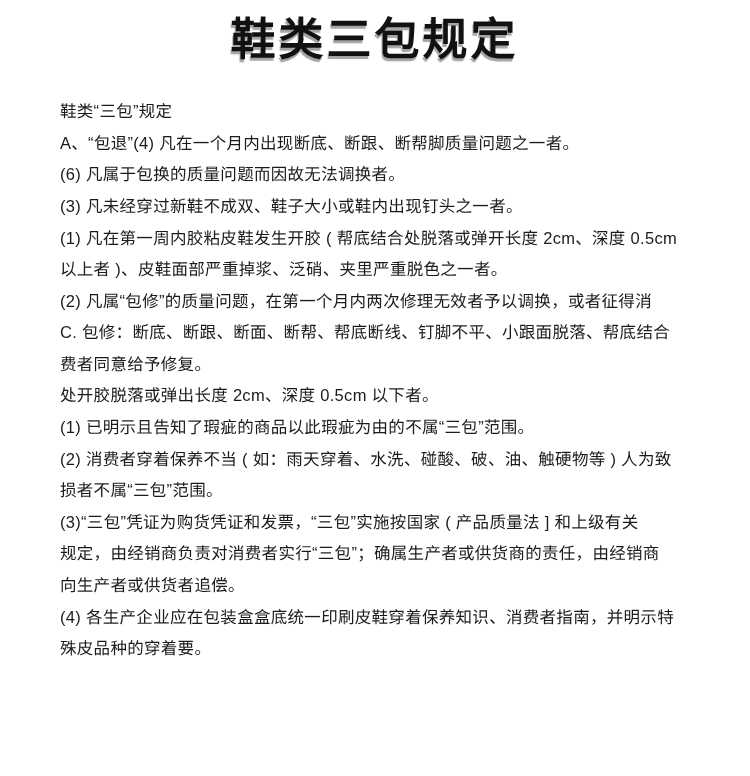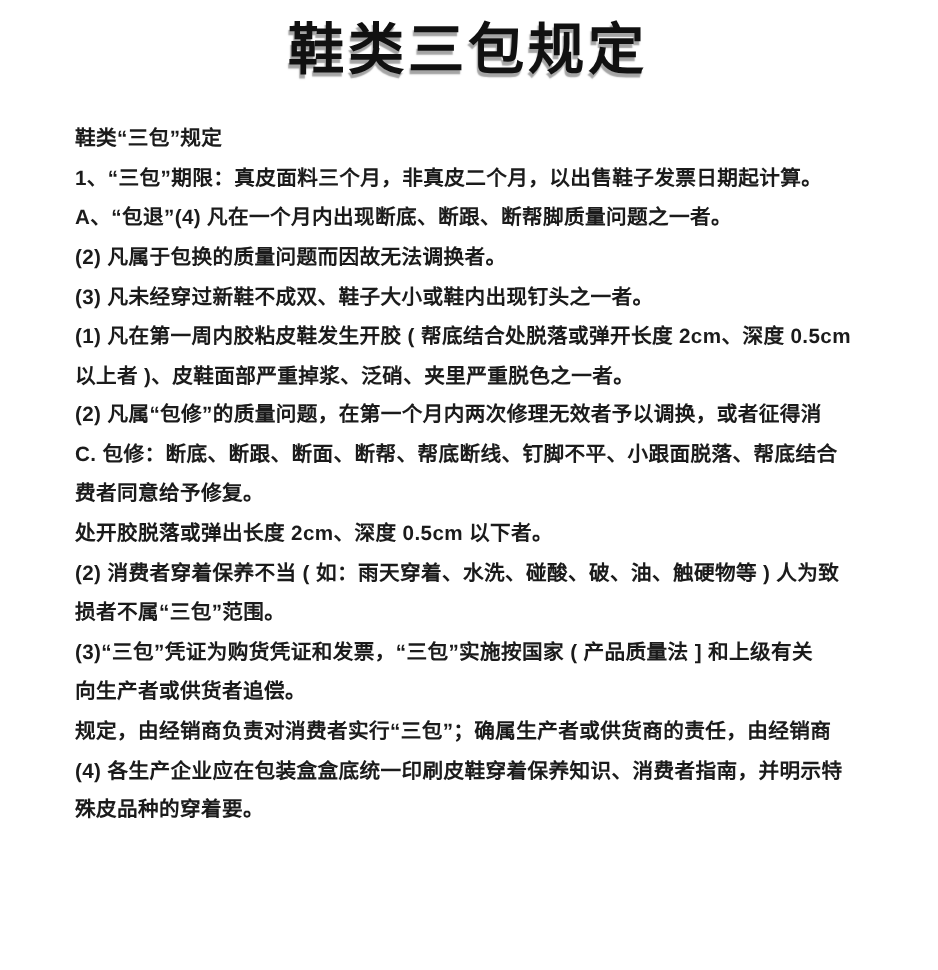--- a/index.html
+++ b/index.html
@@ -29,44 +29,44 @@
     color: #111111;
     text-shadow: -1px 3px 1px rgba(90,90,90,0.55);
   }
   .doc-body {
     margin: 4px 40px 0 60px;
   }
   .text-line {
     height: 31.6px;
     line-height: 31.6px;
     font-size: 16.5px;
-    font-weight: 700;
+    font-weight: 400;
     color: #1b1b1b;
     white-space: nowrap;
     letter-spacing: 0.3px;
   }
 </style>
 </head>
 <body>
 
 <div class="page">
   <h1 class="doc-title">鞋类三包规定</h1>
   <div class="doc-body">
     <div class="text-line">鞋类“三包”规定</div>
-    <div class="text-line">1、“三包”期限：真皮面料三个月，非真皮二个月，以出售鞋子发票日期起计算。</div>
     <div class="text-line">A、“包退”(4) 凡在一个月内出现断底、断跟、断帮脚质量问题之一者。</div>
-    <div class="text-line">(2) 凡属于包换的质量问题而因故无法调换者。</div>
+    <div class="text-line">(6) 凡属于包换的质量问题而因故无法调换者。</div>
     <div class="text-line">(3) 凡未经穿过新鞋不成双、鞋子大小或鞋内出现钉头之一者。</div>
     <div class="text-line">(1) 凡在第一周内胶粘皮鞋发生开胶 ( 帮底结合处脱落或弹开长度 2cm、深度 0.5cm</div>
     <div class="text-line">以上者 )、皮鞋面部严重掉浆、泛硝、夹里严重脱色之一者。</div>
     <div class="text-line">(2) 凡属“包修”的质量问题，在第一个月内两次修理无效者予以调换，或者征得消</div>
     <div class="text-line">C. 包修：断底、断跟、断面、断帮、帮底断线、钉脚不平、小跟面脱落、帮底结合</div>
     <div class="text-line">费者同意给予修复。</div>
     <div class="text-line">处开胶脱落或弹出长度 2cm、深度 0.5cm 以下者。</div>
+    <div class="text-line">(1) 已明示且告知了瑕疵的商品以此瑕疵为由的不属“三包”范围。</div>
     <div class="text-line">(2) 消费者穿着保养不当 ( 如：雨天穿着、水洗、碰酸、破、油、触硬物等 ) 人为致</div>
     <div class="text-line">损者不属“三包”范围。</div>
     <div class="text-line">(3)“三包”凭证为购货凭证和发票，“三包”实施按国家 ( 产品质量法 ] 和上级有关</div>
+    <div class="text-line">规定，由经销商负责对消费者实行“三包”；确属生产者或供货商的责任，由经销商</div>
     <div class="text-line">向生产者或供货者追偿。</div>
-    <div class="text-line">规定，由经销商负责对消费者实行“三包”；确属生产者或供货商的责任，由经销商</div>
     <div class="text-line">(4) 各生产企业应在包装盒盒底统一印刷皮鞋穿着保养知识、消费者指南，并明示特</div>
     <div class="text-line">殊皮品种的穿着要。</div>
   </div>
 </div>
 
 </body></html>

